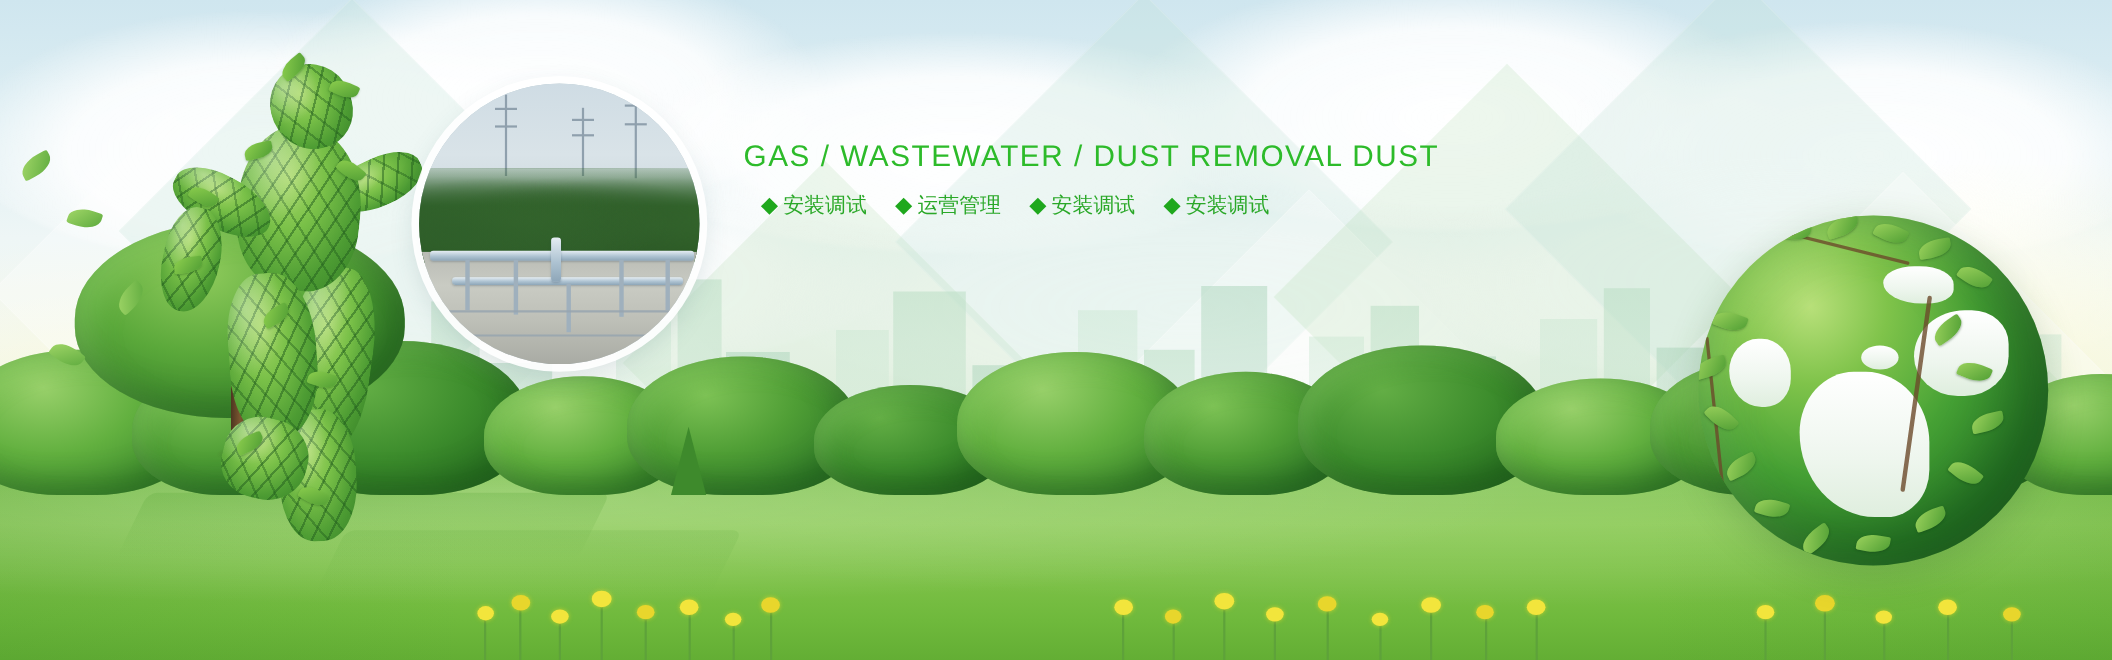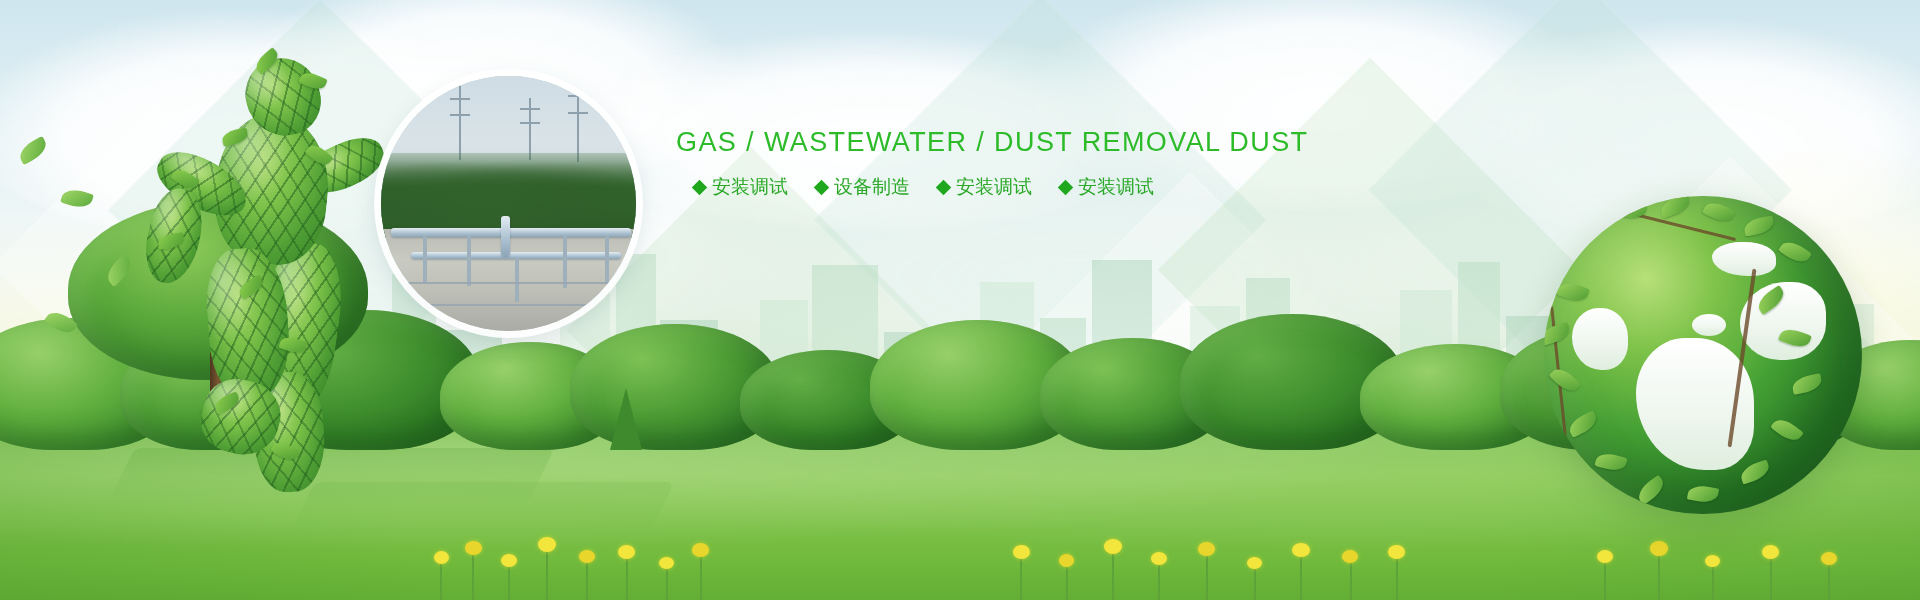--- a/index.html
+++ b/index.html
@@ -450,21 +450,21 @@
 
   <div class="copy">
     <div class="subline">GAS / WASTEWATER / DUST REMOVAL DUST</div>
     <div class="bullets">
       <span class="bullet">
         <span class="dmd"></span>
         <span class="b-label">安装调试</span>
       </span>
       <span class="bullet">
         <span class="dmd"></span>
-        <span class="b-label">设备制造</span>
+        <span class="b-label">运营管理</span>
       </span>
       <span class="bullet">
         <span class="dmd"></span>
         <span class="b-label">安装调试</span>
       </span>
       <span class="bullet">
         <span class="dmd"></span>
         <span class="b-label">安装调试</span>
       </span>
     </div>

